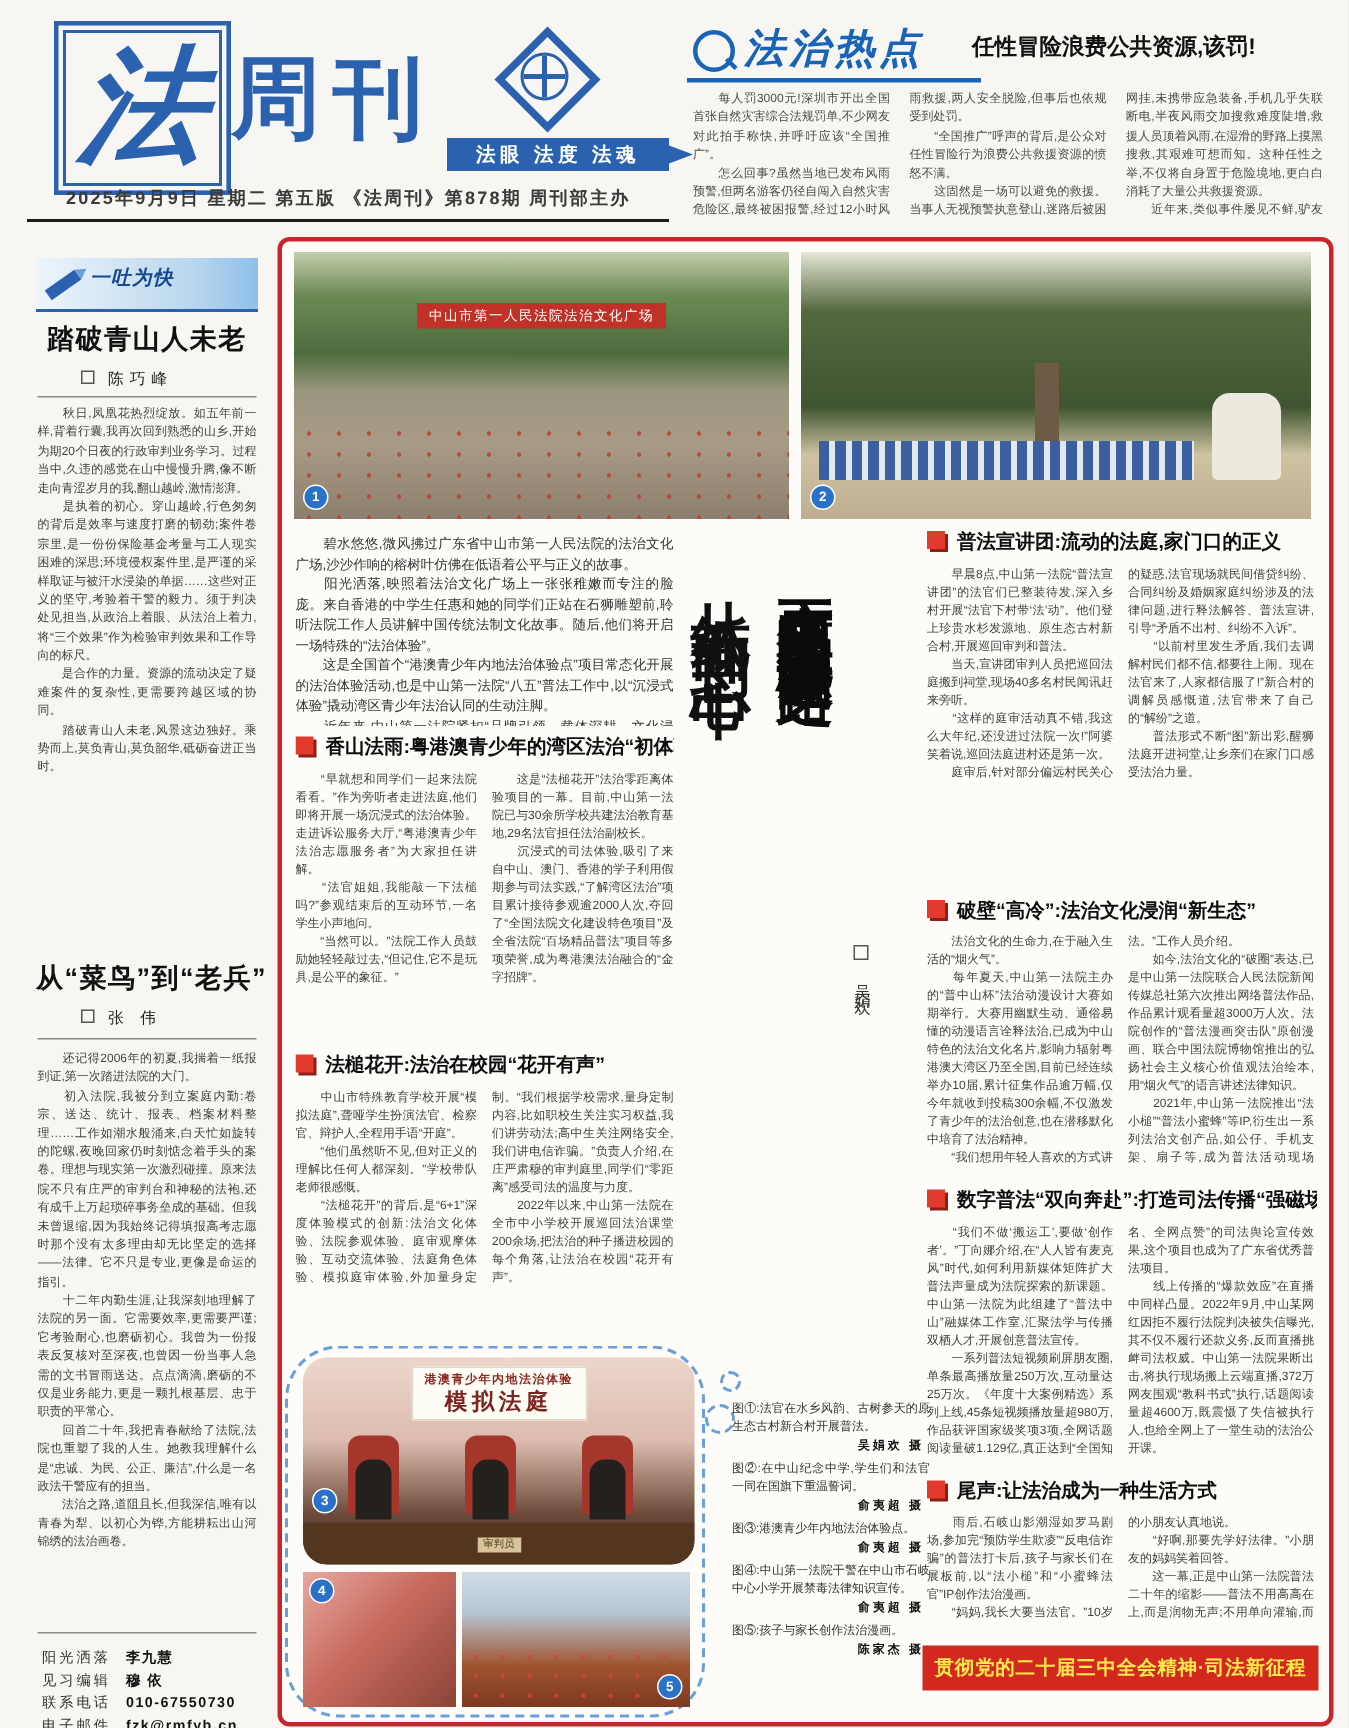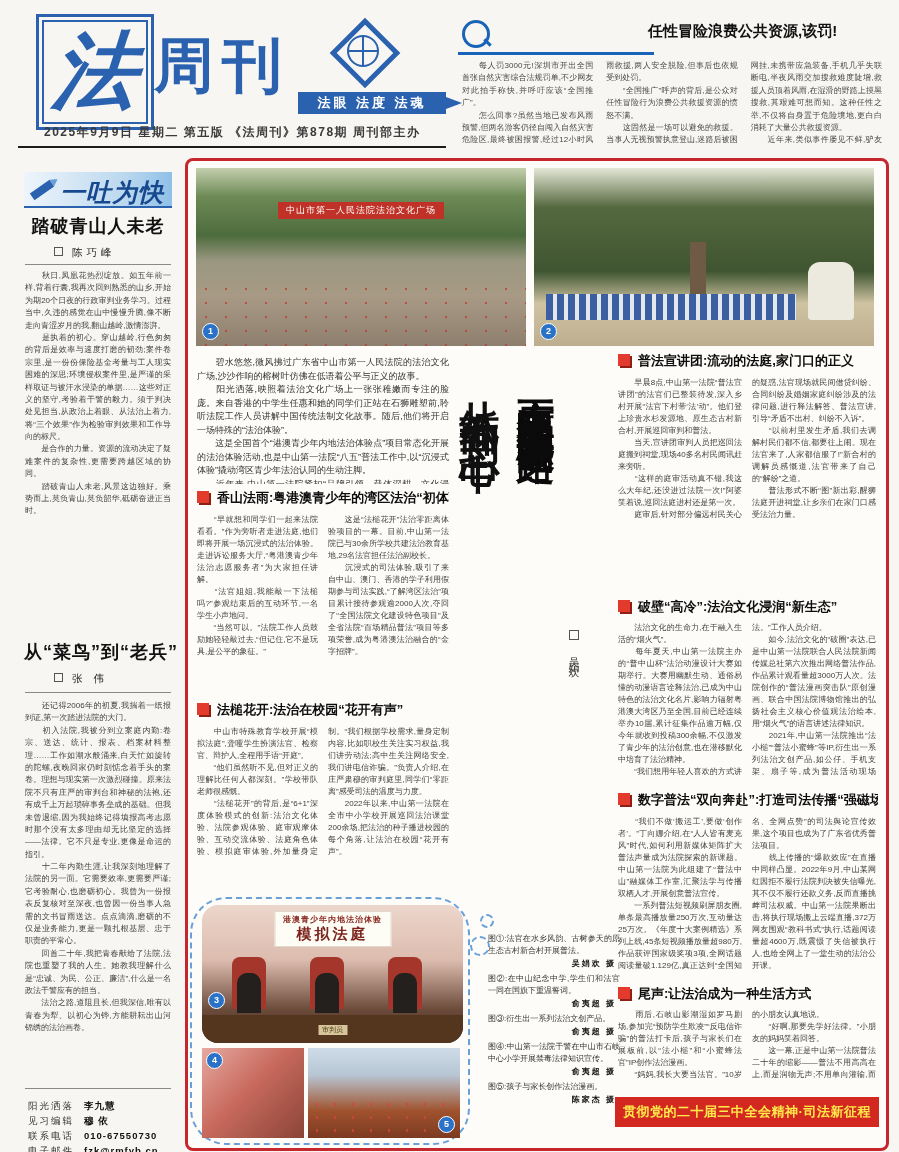--- a/index.html
+++ b/index.html
@@ -34,21 +34,21 @@
   .hs-logo{left:496px;top:14px;font-size:27px;font-weight:bold;font-style:italic;color:#1a64b8;
            letter-spacing:3px;}
   .hs-underline{left:458px;top:52px;width:196px;height:3px;background:#1a64b8;}
   .hs-headline{left:648px;top:22px;width:234px;text-align:left;font-size:15px;font-weight:bold;color:#111;}
   .hs-body{left:462px;top:60px;width:420px;height:88px;columns:3;column-gap:13px;
            font-size:8px;line-height:1.55;color:#4a4a4a;text-align:justify;overflow:hidden;white-space:pre-line;}
   
   .yitu{left:24px;top:172px;width:148px;height:34px;
         background:linear-gradient(90deg,#eef5fb,#b9d7ee 70%,#8fc0e8);
         border-bottom:2px solid #2a62b0;}
-  .yitu-label{position:absolute;left:36px;top:4px;font-size:25px;font-weight:bold;font-style:italic;
+  .yitu-label{position:absolute;left:36px;top:4px;font-size:13px;font-weight:bold;font-style:italic;
         color:#17498f;letter-spacing:1px;}
   .pencil{position:absolute;left:6px;top:14px;width:24px;height:8px;background:#2a62b0;
         transform:rotate(-35deg);}
   .pencil::after{content:"";position:absolute;right:-7px;top:0;border-left:7px solid #6aa0d8;
         border-top:4px solid transparent;border-bottom:4px solid transparent;}
   .sb-title{width:148px;left:24px;text-align:center;font-size:18px;font-weight:bold;color:#111;
         letter-spacing:1px;white-space:nowrap;}
   .sb-author{left:30px;font-size:10.5px;color:#222;letter-spacing:4px;padding-left:24px;}
   .sb-author .sqo{display:inline-block;width:7px;height:7px;border:1px solid #555;margin-right:9px;}
   .sb-rule{left:25px;width:146px;height:1px;background:#8a8a8a;}
@@ -134,20 +134,21 @@
   <div class="abs emblem">
     <div class="d1"></div>
       <div class="globe"></div>
   </div>
   <div class="abs tagline">法眼 法度 法魂</div>
   <div class="abs tagline-arrow"></div>
   <div class="abs dateline">2025年9月9日  星期二  第五版  《法周刊》第878期  周刊部主办</div>
   <div class="abs head-rule"></div>
 
   <div class="abs hs-icon"></div>
+  <div class="abs hs-logo">法治热点</div>
   <div class="abs hs-underline"></div>
   <div class="abs hs-headline">任性冒险浪费公共资源,该罚!</div>
   <div class="abs hs-body">　　每人罚3000元!深圳市开出全国首张自然灾害综合法规罚单,不少网友对此拍手称快,并呼吁应该“全国推广”。
 　　怎么回事?虽然当地已发布风雨预警,但两名游客仍径自闯入自然灾害危险区,最终被困报警,经过12小时风雨救援,两人安全脱险,但事后也依规受到处罚。
 　　“全国推广”呼声的背后,是公众对任性冒险行为浪费公共救援资源的愤怒不满。
 　　这固然是一场可以避免的救援。当事人无视预警执意登山,迷路后被困网挂,未携带应急装备,手机几乎失联断电,半夜风雨交加搜救难度陡增,救援人员顶着风雨,在湿滑的野路上摸黑搜救,其艰难可想而知。这种任性之举,不仅将自身置于危险境地,更白白消耗了大量公共救援资源。
 　　近年来,类似事件屡见不鲜,驴友违规穿越禁区、游客无视警告冒险……每一次救援都要耗费大量人力物力,甚至让救援人员冒着生命危险。公共救援资源本应用于真正的突发危难,而非为个别任性行为“买单”。
 　　目前,多地已明确规定,因冒险进入自然灾害危险区、未开发区域被困获救的,“谁违规,谁埋单”,这既是对违规者的必要惩戒,也是对公众的警示教育。
 　　深圳开出这张罚单,是又一记警钟!公共救援资源不容肆意挥霍,规则底线不容随意突破,任性冒险,必须付出代价!　(据新华网)</div>
 
@@ -291,21 +292,21 @@
   <div class="abs caps">
     <div>
       <div class="cap-t">图①:法官在水乡风韵、古树参天的原生态古村新合村开展普法。</div>
       <div class="cap-c">吴娟欢  摄</div>
     </div>
     <div>
       <div class="cap-t">图②:在中山纪念中学,学生们和法官一同在国旗下重温誓词。</div>
       <div class="cap-c">俞夷超  摄</div>
     </div>
     <div>
-      <div class="cap-t">图③:衍生出一系列法治文创产品。</div>
+      <div class="cap-t">图③:港澳青少年内地法治体验点。</div>
       <div class="cap-c">俞夷超  摄</div>
     </div>
     <div>
       <div class="cap-t">图④:中山第一法院干警在中山市石岐中心小学开展禁毒法律知识宣传。</div>
       <div class="cap-c">俞夷超  摄</div>
     </div>
     <div>
       <div class="cap-t">图⑤:孩子与家长创作法治漫画。</div>
       <div class="cap-c">陈家杰  摄</div>
     </div>

